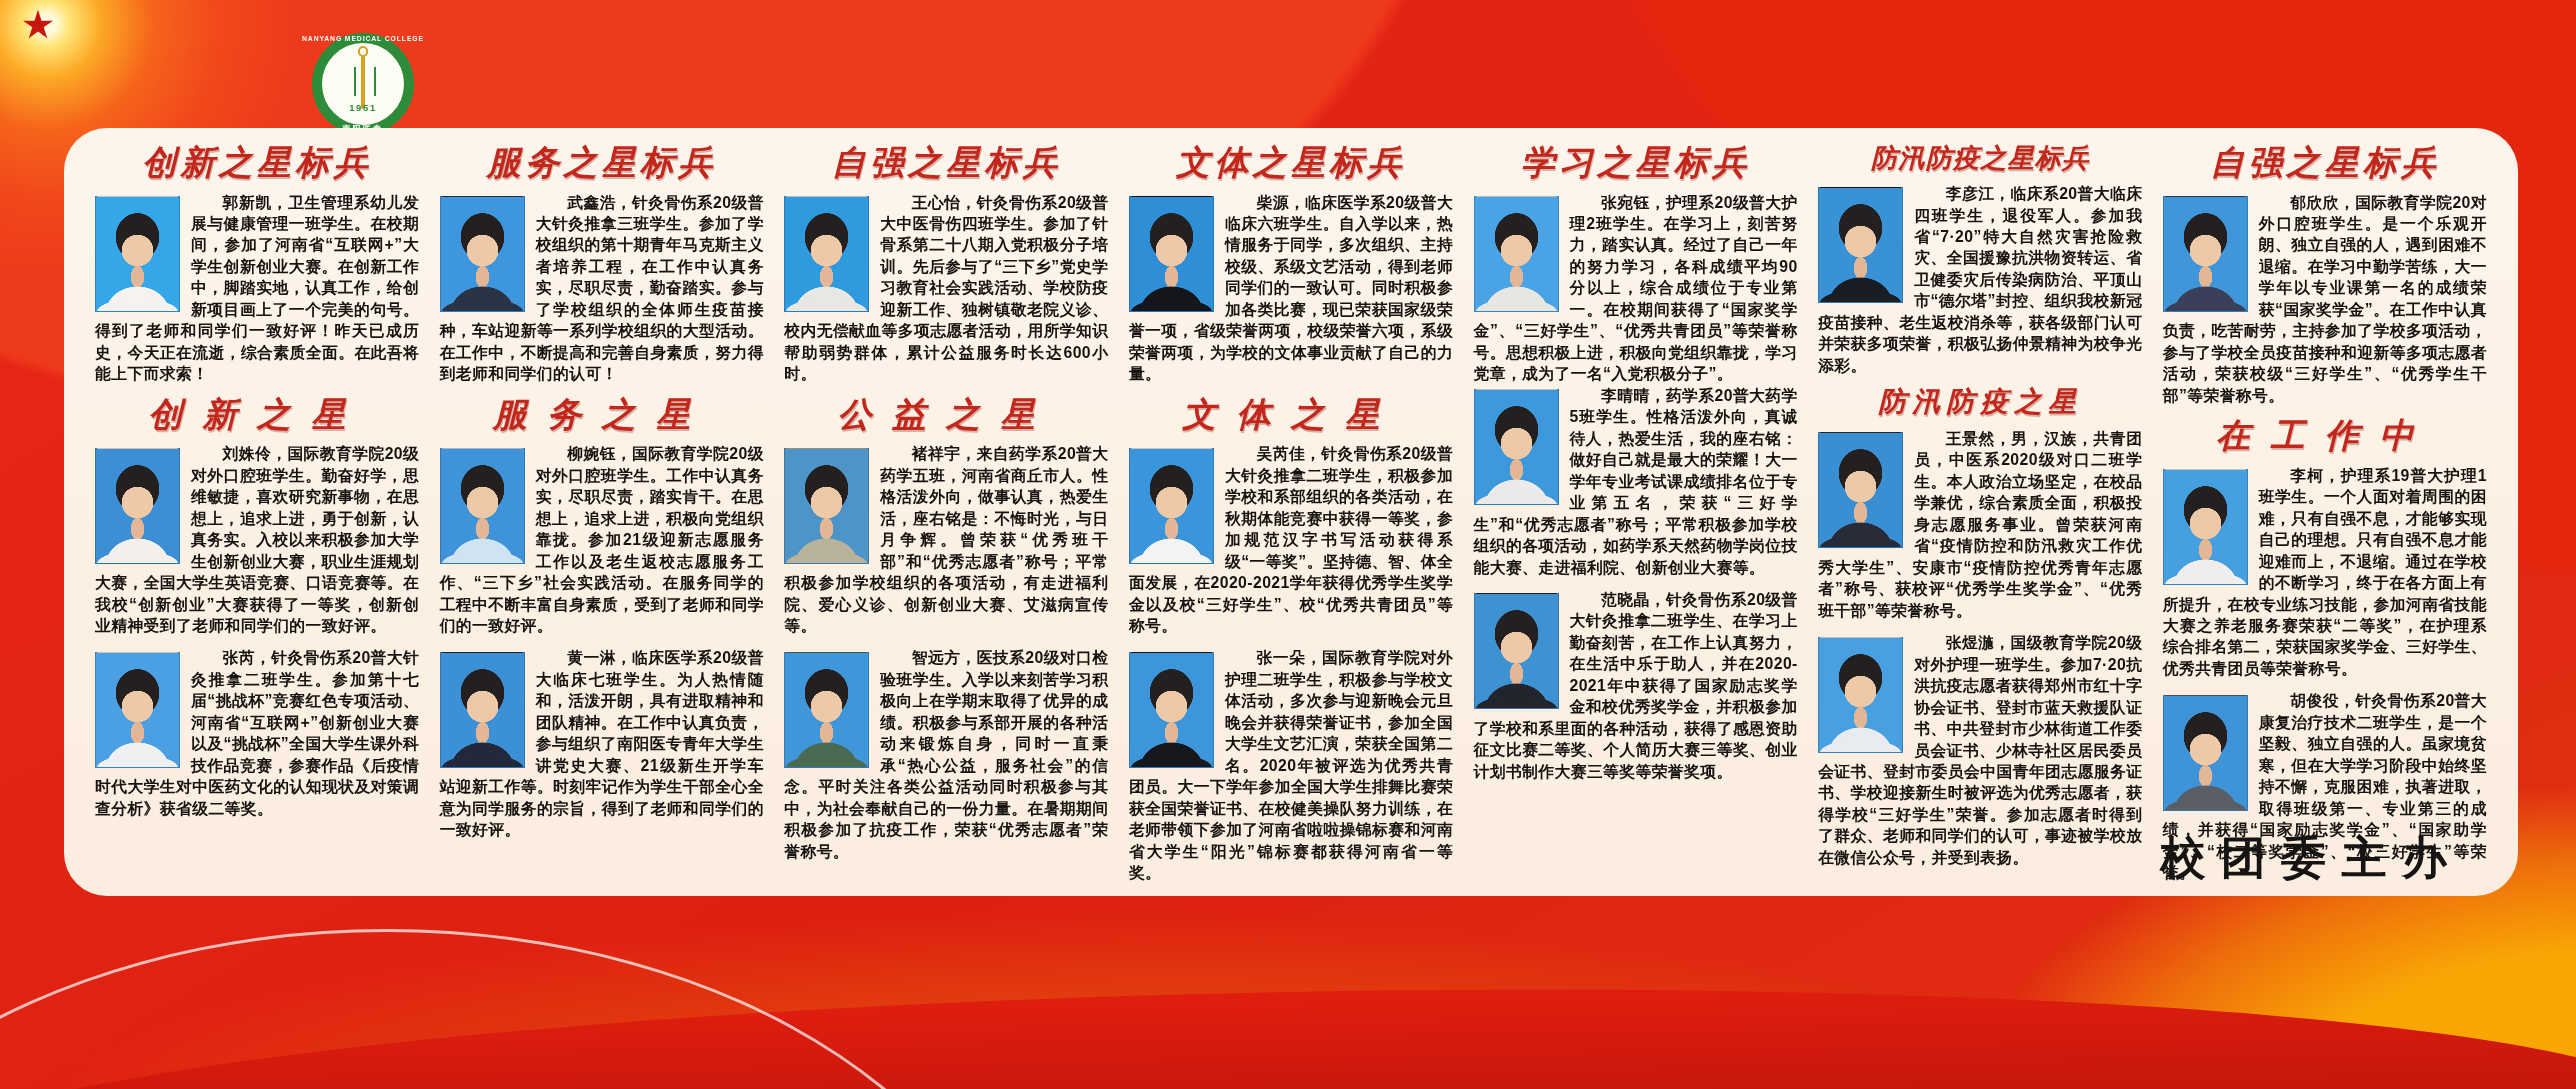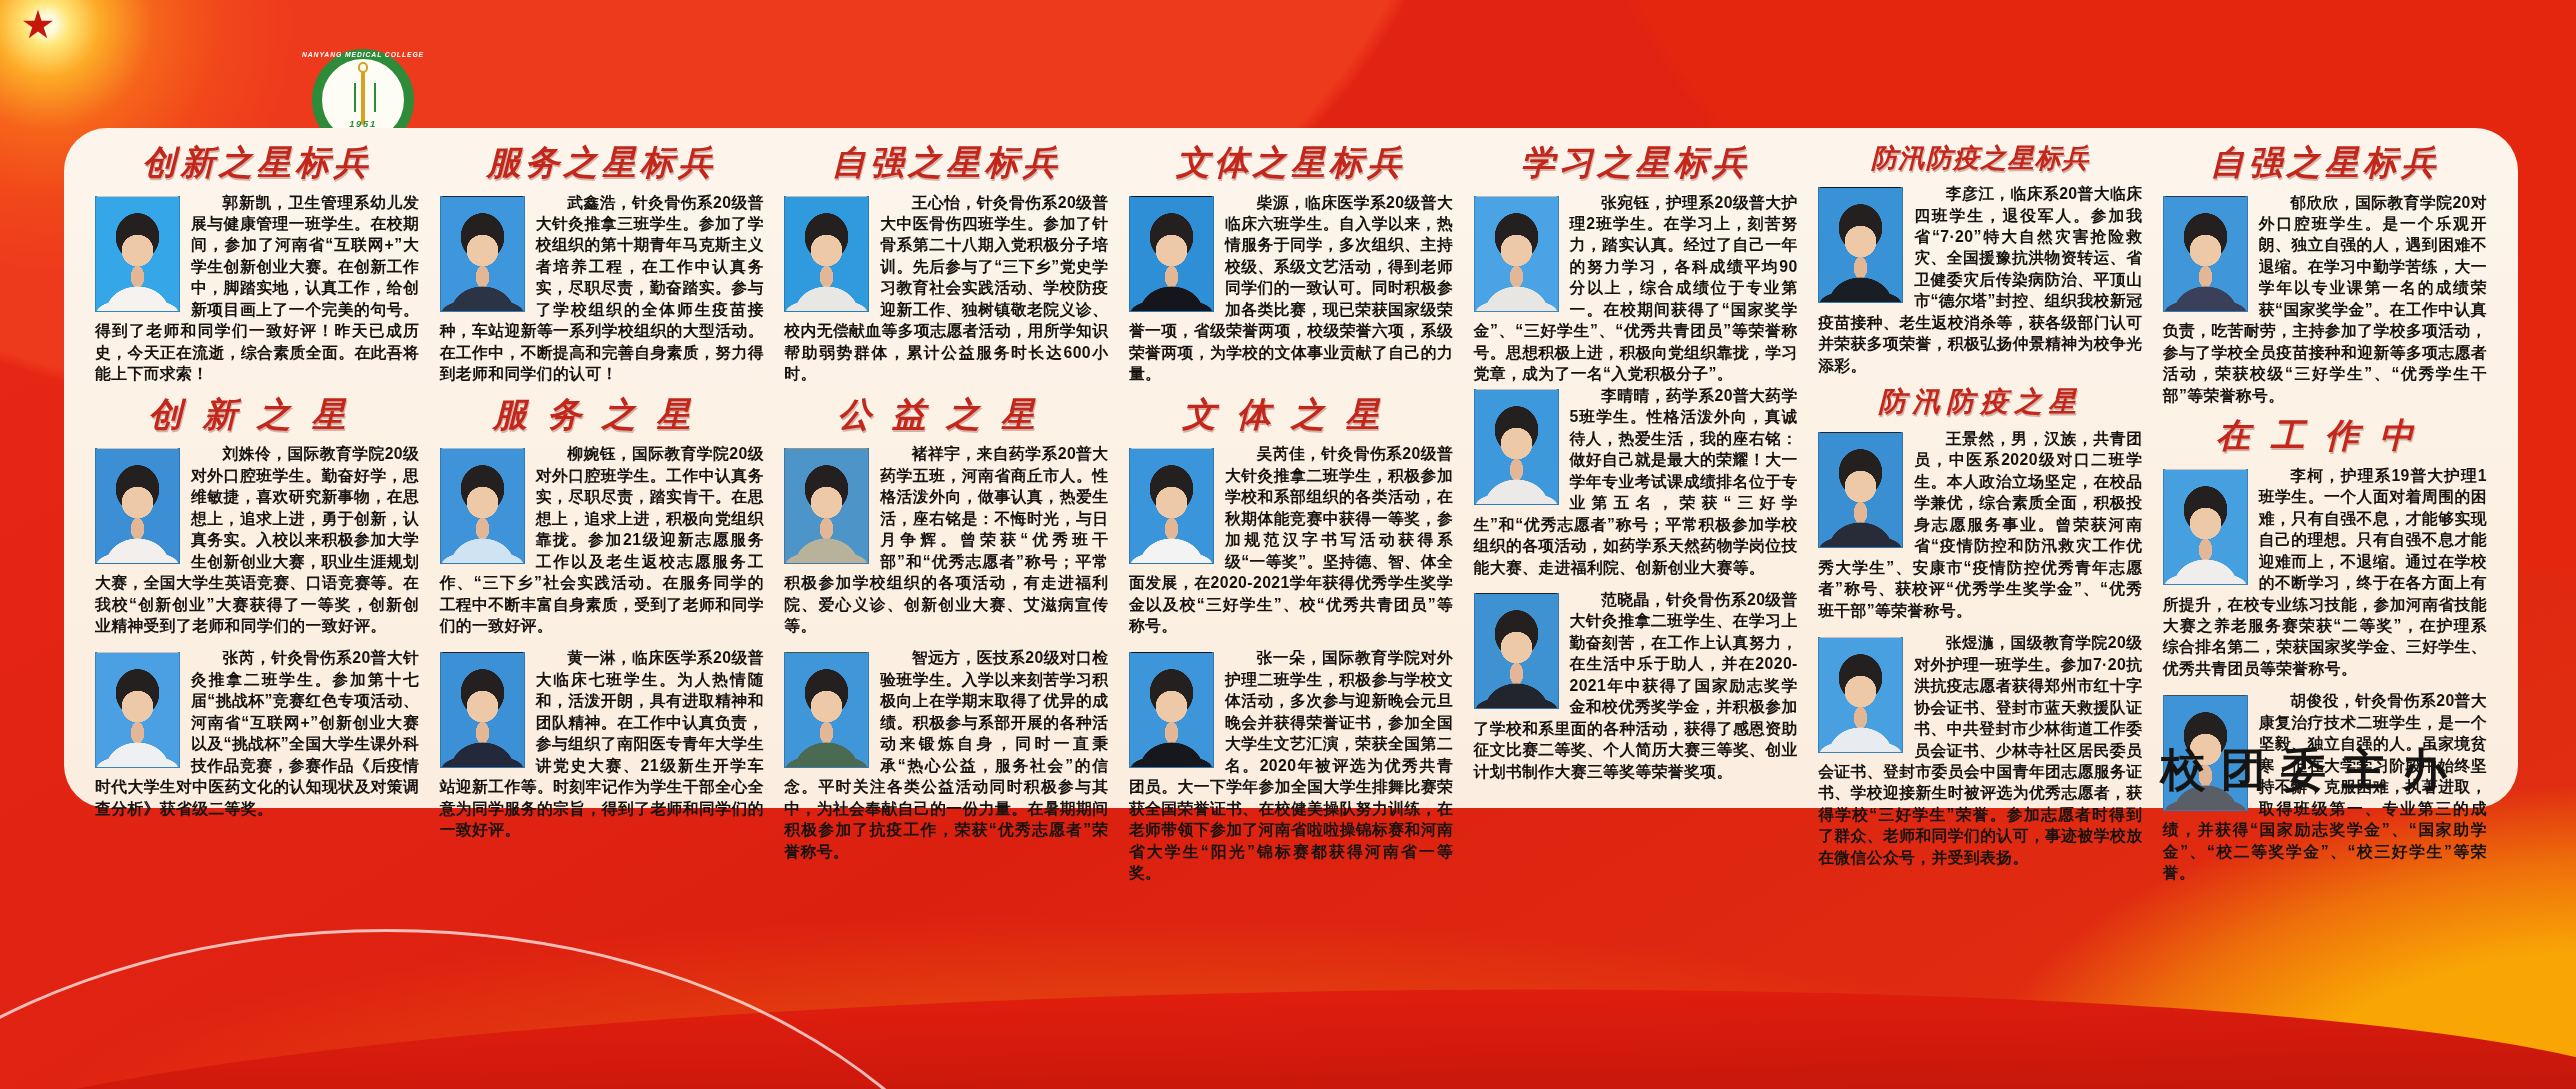--- a/index.html
+++ b/index.html
@@ -19,22 +19,22 @@
     background:linear-gradient(180deg,#e01e0e,#b9130a);
     border-radius:100% 100% 0 0 / 170% 170% 0 0;
     transform:rotate(-1.1deg);
   }
   .white-arc{
     position:absolute;left:-255px;bottom:-698px;width:1277px;height:852px;z-index:1;
     border-radius:50%;border:3.4px solid rgba(255,255,255,.7);
   }
   .corner-star{position:absolute;left:20.4px;top:1.7px;font-size:39px;color:#c5170b;z-index:1;}
   
-  .emblem{position:absolute;left:312px;top:49px;width:102px;height:102px;z-index:2;
-    border-radius:50%;background:#fdfdf6;border:10.2px solid #2e8b3a;box-sizing:border-box;font-style:italic;}
+  .emblem{position:absolute;left:312px;top:33px;width:102px;height:102px;z-index:2;
+    border-radius:50%;background:#fdfdf6;border:10.2px solid #2e8b3a;box-sizing:border-box;}
   .emblem-en{position:absolute;left:50%;top:-8.5px;transform:translateX(-50%);
     width:128px;text-align:center;font-size:6.8px;font-weight:700;color:#fff;letter-spacing:0.9px;}
   .emblem-cn{position:absolute;left:50%;bottom:-8.5px;transform:translateX(-50%);
     width:102px;text-align:center;font-size:7.7px;font-weight:700;color:#fff;letter-spacing:2.6px;}
   .staff{position:absolute;left:50%;top:10.2px;width:4.3px;height:56px;margin-left:-2.1px;
     background:#d9a021;border-radius:2.6px;}
   .staff::before{content:"";position:absolute;left:50%;top:-6.8px;width:10.2px;height:10.2px;margin-left:-5.1px;
     border:2.6px solid #d9a021;border-radius:50%;box-sizing:border-box;background:#fdfdf6;}
   .staff::after{content:"";position:absolute;left:-6.8px;top:13.6px;width:18px;height:29px;
     border:2.6px solid #2e8b3a;border-top:none;border-bottom:none;}
@@ -44,21 +44,21 @@
     font-family:"DejaVu Serif",serif;font-style:italic;font-weight:700;
     font-size:28px;color:#fff;letter-spacing:1.7px;transform:rotate(-1.5deg);}
   .title{
     position:absolute;left:502px;top:68px;width:1703px;z-index:2;text-align:center;white-space:nowrap;
     font-size:84px;font-weight:900;color:#ffd71c;letter-spacing:3.4px;
     transform:skewX(-7deg);
     text-shadow:6.8px 7.7px 0 #161310, 9.4px 10.2px 0 rgba(0,0,0,.35);
   }
   
   .panel{
-    position:absolute;left:64px;top:128px;width:2454px;height:680px;z-index:2;box-sizing:border-box;
+    position:absolute;left:64px;top:128px;width:2454px;height:768px;z-index:2;box-sizing:border-box;
     background:linear-gradient(180deg,#fdf5ec 0%,#fcf0e3 60%,#fbeee0 100%);
     border-radius:43px;padding:13.6px 31px 8.5px;
     display:grid;grid-template-columns:repeat(7,1fr);column-gap:20.4px;
   }
   .col{min-width:0;}
   .hdr{
     font-family:"DejaVu Serif",serif;font-style:italic;font-weight:700;color:#c3261a;
     font-size:34px;line-height:1.12;text-align:center;white-space:nowrap;letter-spacing:4.3px;
     margin:1.7px 0 10.2px;text-shadow:0.9px 1.7px 0 rgba(110,15,8,.28);
   }

